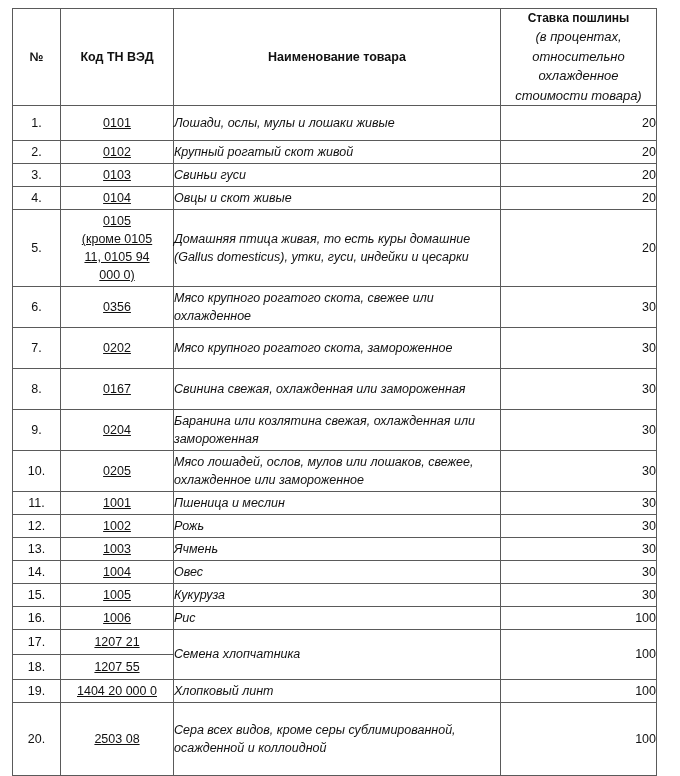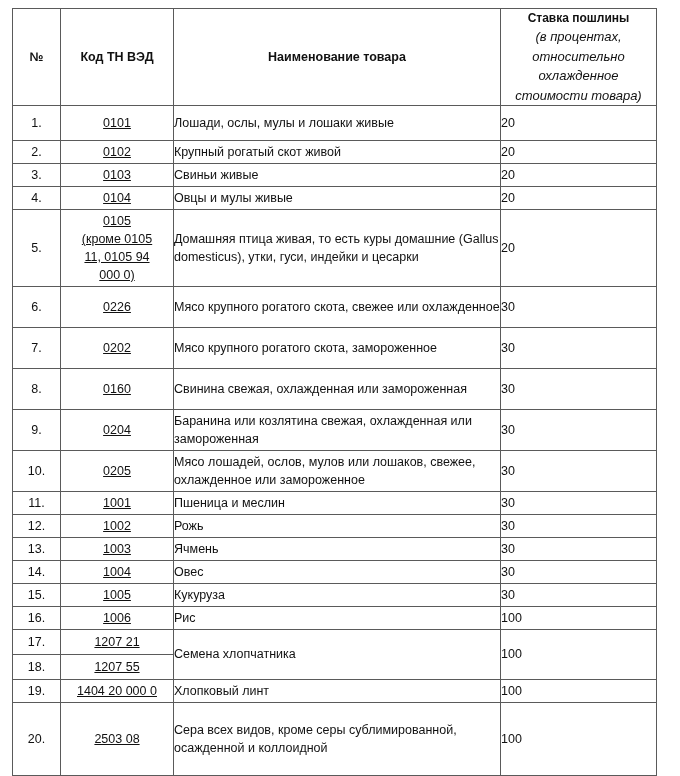--- a/index.html
+++ b/index.html
@@ -83,23 +83,24 @@
     padding: 3px 2px;
   }
   td.cell-code {
     text-align: center;
     padding: 3px 4px;
     text-decoration: underline;
   }
   td.cell-name {
     text-align: left;
     padding: 4px 7px;
+    font-style: italic;
   }
   td.cell-rate {
-    text-align: left;
+    text-align: right;
     padding: 3px 4px;
   }
   td .multiline {
     display: block;
   }
   td .multiline span {
     display: block;
   }
   
   tr.r-tall   td { height: 34px; }
@@ -147,62 +148,62 @@
         <tr class="r-short">
           <td class="cell-num">2.</td>
           <td class="cell-code">0102</td>
           <td class="cell-name">Крупный рогатый скот живой</td>
           <td class="cell-rate">20</td>
         </tr>
 
         <tr class="r-short">
           <td class="cell-num">3.</td>
           <td class="cell-code">0103</td>
-          <td class="cell-name">Свиньи живые</td>
+          <td class="cell-name">Свиньи гуси</td>
           <td class="cell-rate">20</td>
         </tr>
 
         <tr class="r-short">
           <td class="cell-num">4.</td>
           <td class="cell-code">0104</td>
-          <td class="cell-name">Овцы и мулы живые</td>
+          <td class="cell-name">Овцы и скот живые</td>
           <td class="cell-rate">20</td>
         </tr>
 
         <tr class="r-xtall">
           <td class="cell-num">5.</td>
           <td class="cell-code">
             <span class="multiline">
               <span>0105</span>
               <span>(кроме 0105</span>
               <span>11, 0105 94</span>
               <span>000 0)</span>
             </span>
           </td>
           <td class="cell-name">Домашняя птица живая, то есть куры домашние (Gallus domesticus), утки, гуси, индейки и цесарки</td>
           <td class="cell-rate">20</td>
         </tr>
 
         <tr class="r-two">
           <td class="cell-num">6.</td>
-          <td class="cell-code">0226</td>
+          <td class="cell-code">0356</td>
           <td class="cell-name">Мясо крупного рогатого скота, свежее или охлажденное</td>
           <td class="cell-rate">30</td>
         </tr>
 
         <tr class="r-two">
           <td class="cell-num">7.</td>
           <td class="cell-code">0202</td>
           <td class="cell-name">Мясо крупного рогатого скота, замороженное</td>
           <td class="cell-rate">30</td>
         </tr>
 
         <tr class="r-two">
           <td class="cell-num">8.</td>
-          <td class="cell-code">0160</td>
+          <td class="cell-code">0167</td>
           <td class="cell-name">Свинина свежая, охлажденная или замороженная</td>
           <td class="cell-rate">30</td>
         </tr>
 
         <tr class="r-two">
           <td class="cell-num">9.</td>
           <td class="cell-code">0204</td>
           <td class="cell-name">Баранина или козлятина свежая, охлажденная или замороженная</td>
           <td class="cell-rate">30</td>
         </tr>

